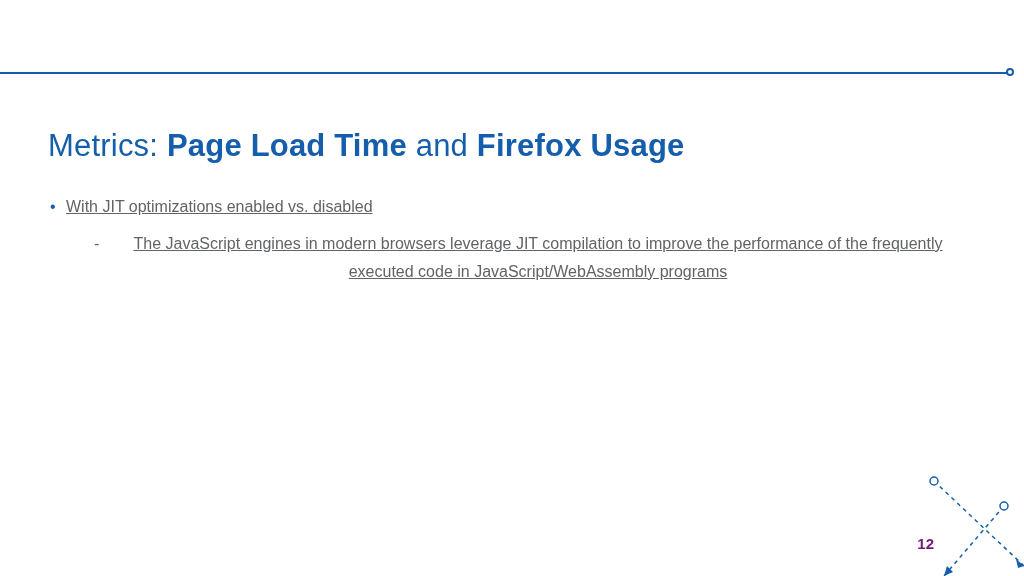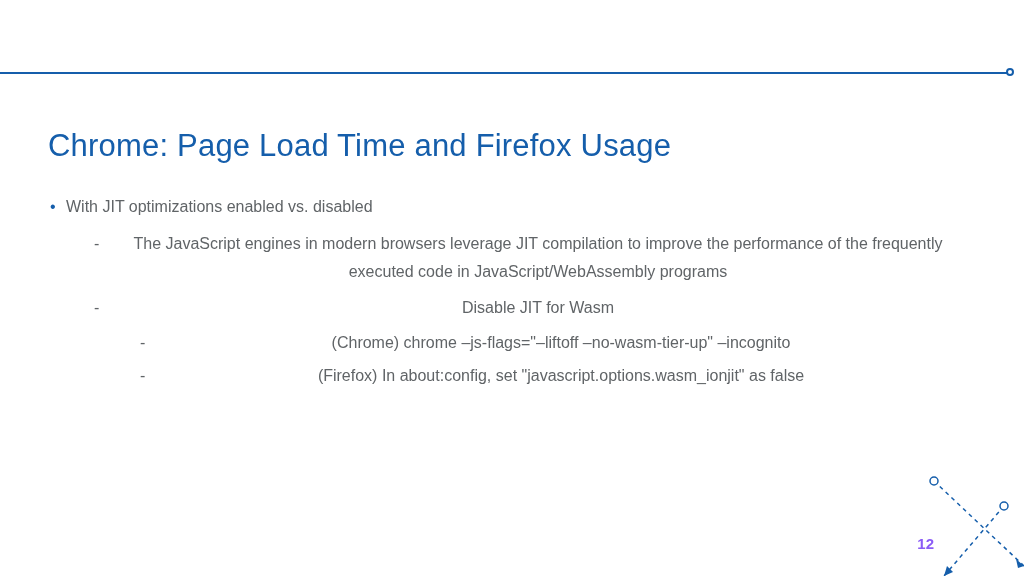--- a/index.html
+++ b/index.html
@@ -35,32 +35,33 @@
     left: 48px;
     right: 60px;
   }
   .title {
     font-size: 31px;
     color: #155eab;
     font-weight: 400;
     margin-bottom: 30px;
     letter-spacing: 0.2px;
   }
-  .title b { font-weight: 400; }
+  .title b { font-weight: 700; }
   ul.lvl1 {
     list-style: none;
     padding-left: 0;
   }
   ul.lvl1 > li {
     position: relative;
     padding-left: 18px;
     font-size: 16px;
     color: #606467;
     line-height: 1.6;
     margin-bottom: 24px;
+    text-decoration: underline;
   }
   ul.lvl1 > li::before {
     content: "•";
     position: absolute;
     left: 2px;
     top: 0;
     color: #155eab;
     font-size: 16px;
   }
   ul.lvl2 {
@@ -103,59 +104,48 @@
     left: 0;
     top: 0;
     color: #606467;
   }
   .page-number {
     position: absolute;
     bottom: 24px;
     right: 90px;
     font-size: 15px;
     font-weight: 700;
-    color: #8b5cf6;
+    color: #701a75;
   }
   .corner-deco {
     position: absolute;
     bottom: 0;
     right: 0;
     width: 120px;
     height: 110px;
     pointer-events: none;
   }
 </style>
 </head>
 <body>
 
 <div class="top-line"></div>
 <div class="top-line-circle"></div>
 
 <div class="content">
   <h1 class="title">
-    <span>Chrome: </span><b>Page Load Time</b><span> and </span><b>Firefox Usage</b>
+    <span>Metrics: </span><b>Page Load Time</b><span> and </span><b>Firefox Usage</b>
   </h1>
 
   <ul class="lvl1">
     <li>
       <span>With JIT optimizations enabled vs. disabled</span>
       <ul class="lvl2">
         <li>
           <span>The JavaScript engines in modern browsers leverage JIT compilation to improve the performance of the frequently executed code in JavaScript/WebAssembly programs</span>
-        </li>
-        <li>
-          <span>Disable JIT for Wasm</span>
-          <ul class="lvl3">
-            <li>
-              <span>(Chrome) chrome –js-flags="–liftoff –no-wasm-tier-up" –incognito</span>
-            </li>
-            <li>
-              <span>(Firefox) In about:config, set "javascript.options.wasm_ionjit" as false</span>
-            </li>
-          </ul>
         </li>
       </ul>
     </li>
   </ul>
 </div>
 
 <div class="page-number">12</div>
 
 <svg class="corner-deco" viewBox="0 0 120 110">
   <defs></defs>

